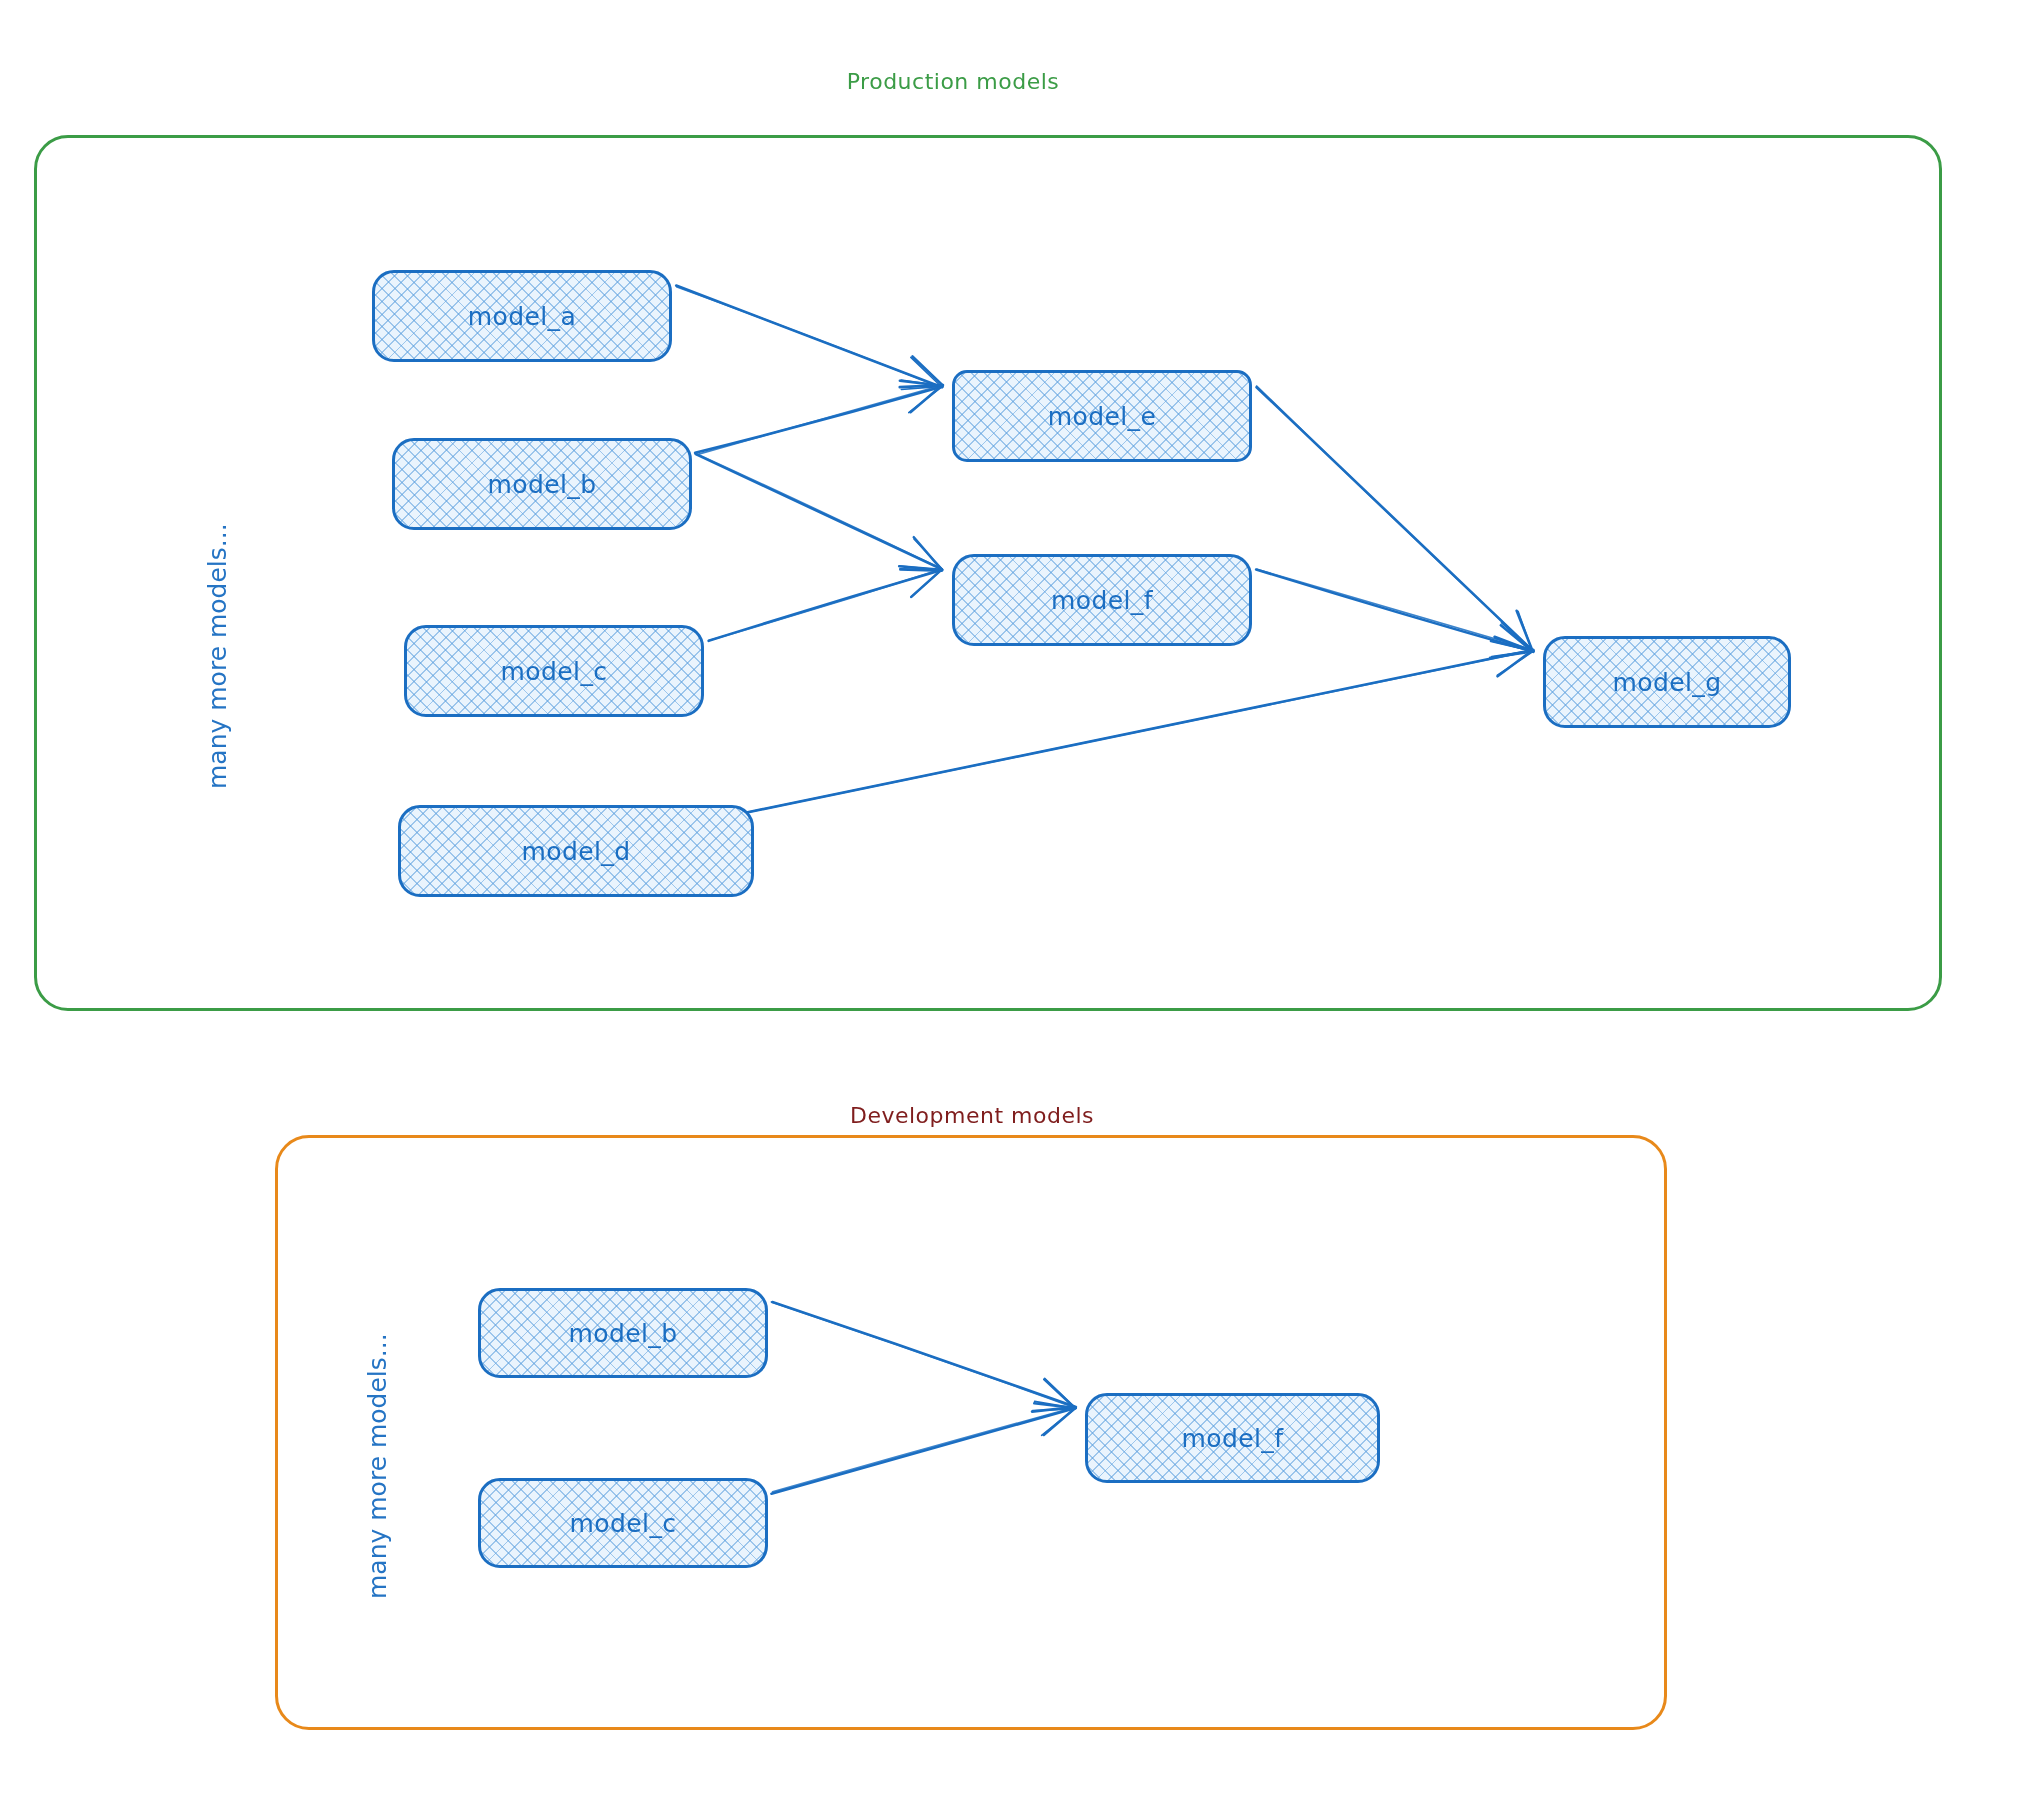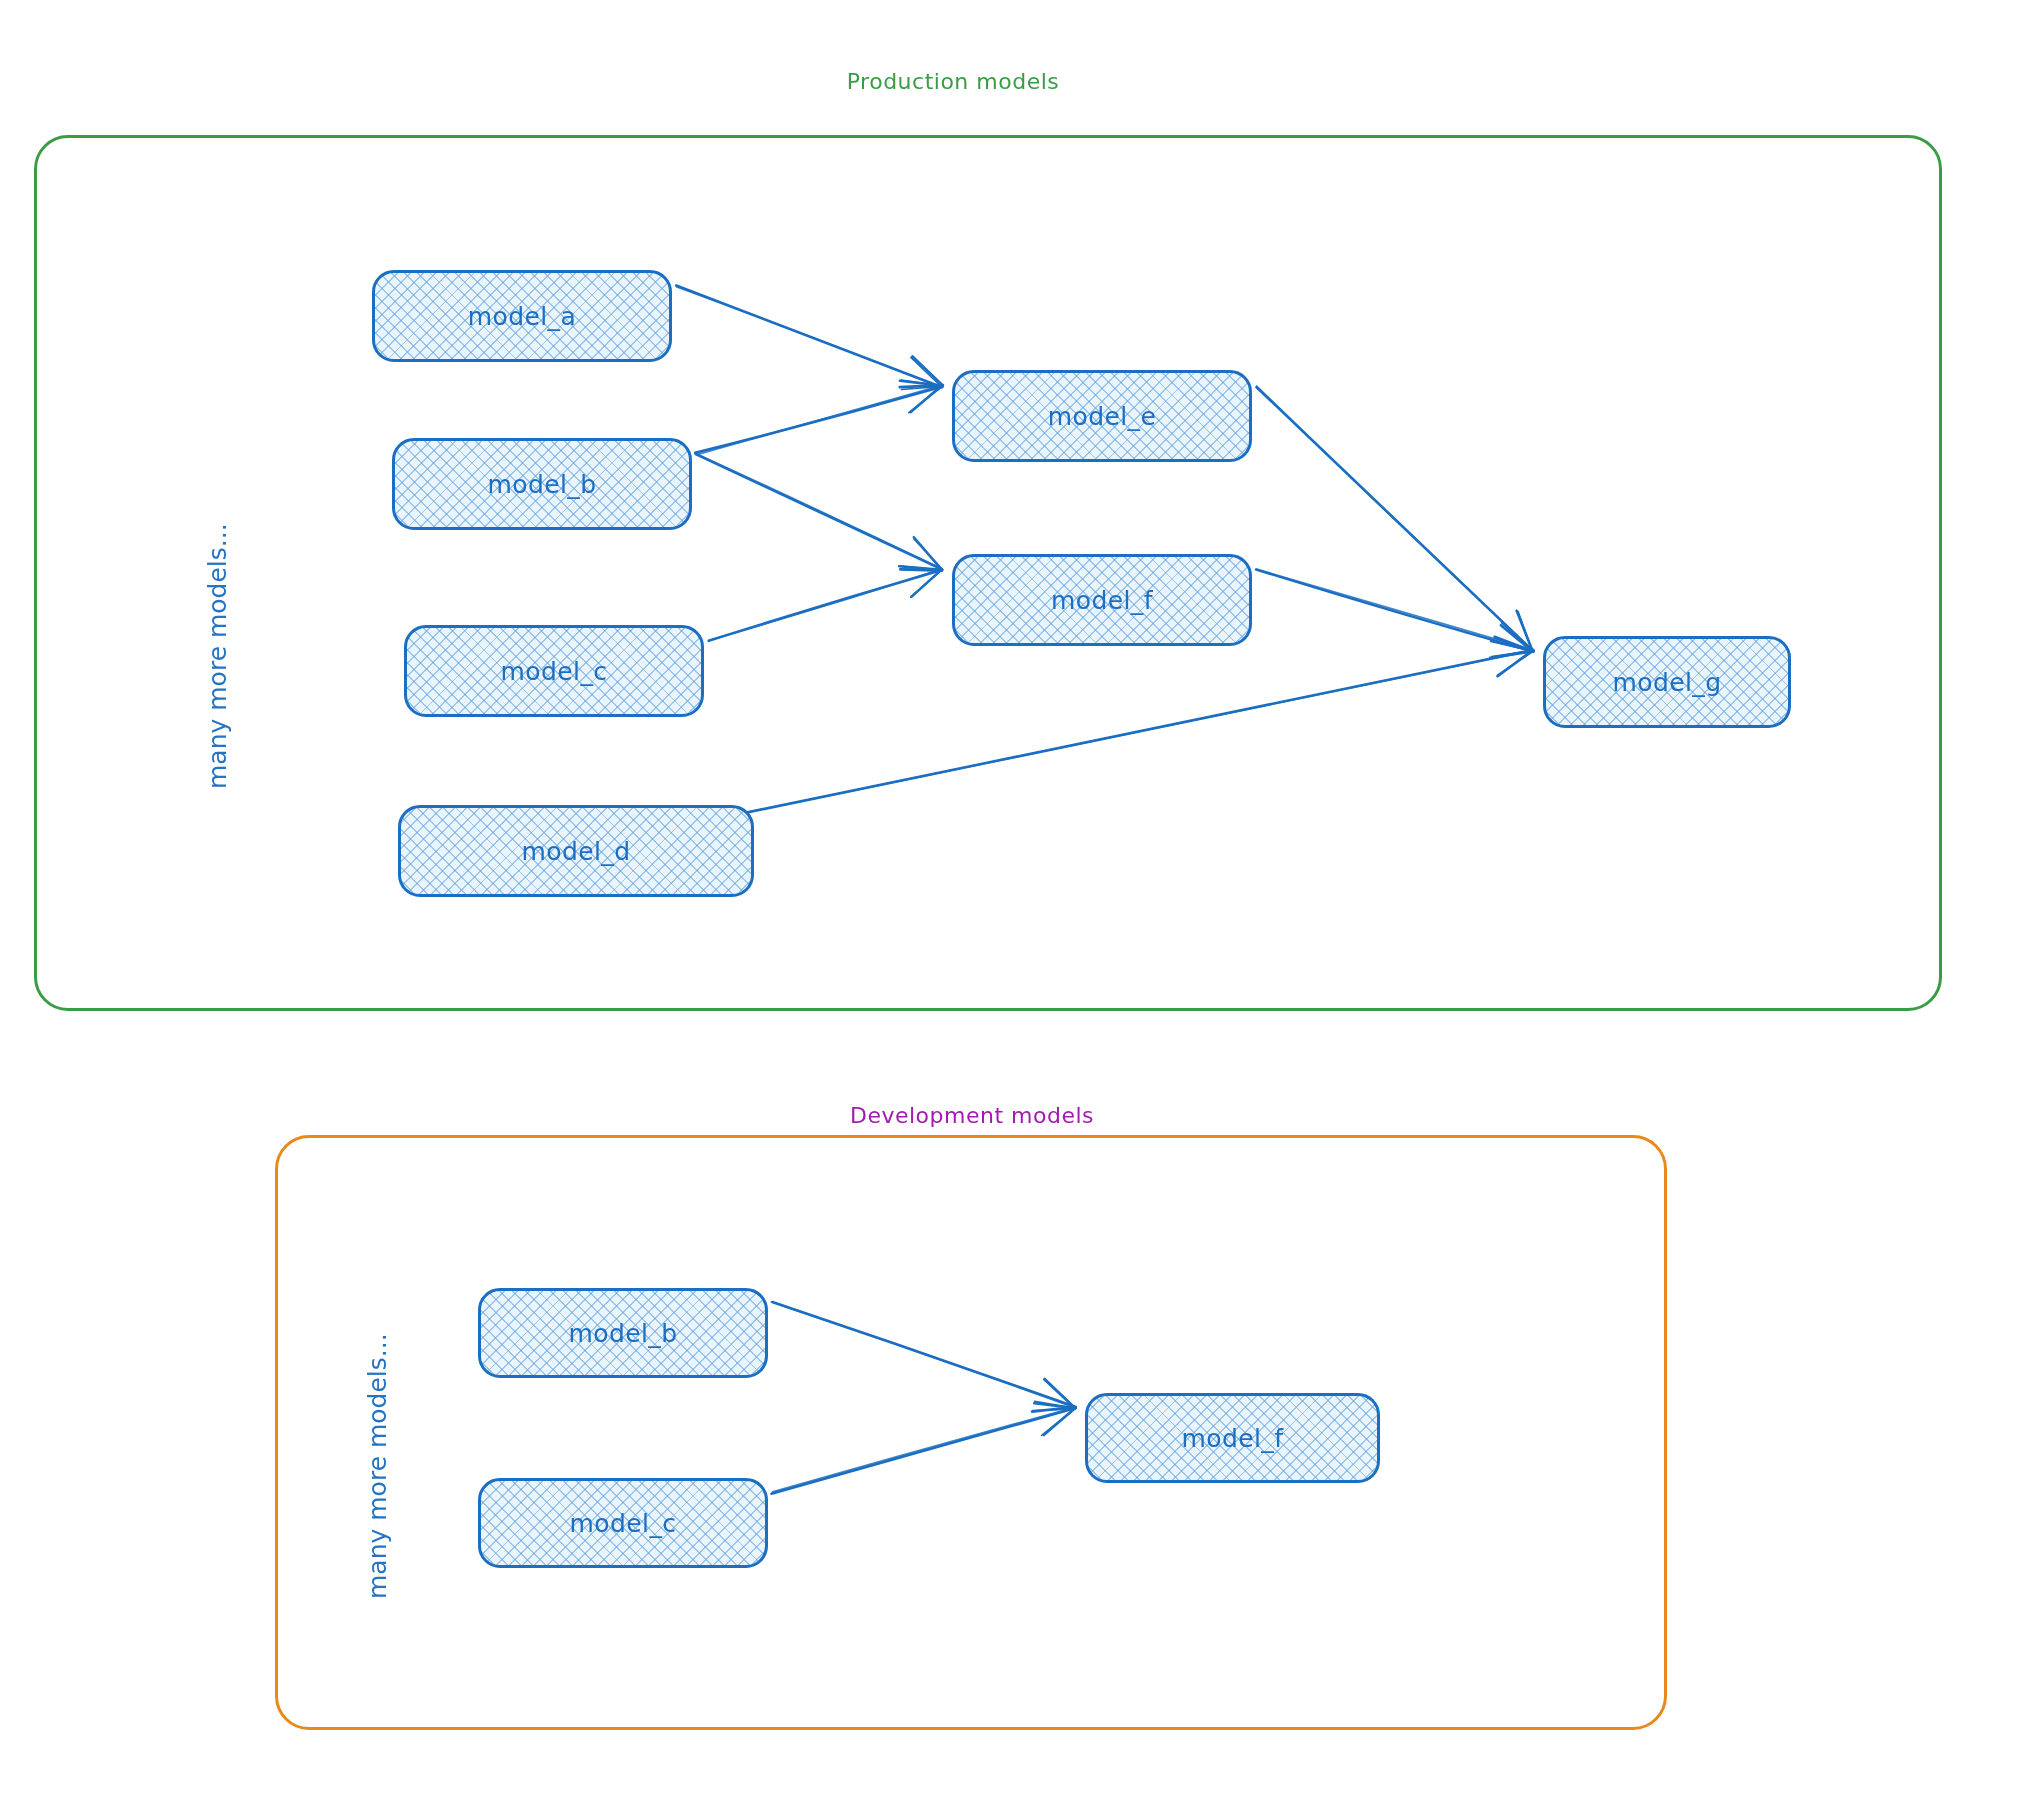--- a/index.html
+++ b/index.html
@@ -175,31 +175,31 @@
       </div>
       <div class="node" style="left: 392px; top: 408px; width: 300px; height: 92px;">
         <span class="node-label">model_b</span>
       </div>
       <div class="node" style="left: 404px; top: 595px; width: 300px; height: 92px;">
         <span class="node-label">model_c</span>
       </div>
       <div class="node" style="left: 398px; top: 775px; width: 356px; height: 92px;">
         <span class="node-label">model_d</span>
       </div>
-      <div class="node" style="left: 952px; top: 340px; width: 300px; height: 92px;">
+      <div class="node" style="left: 952px; top: 340px; width: 300px; height: 92px; border-radius: 15px;">
         <span class="node-label">model_e</span>
       </div>
       <div class="node" style="left: 952px; top: 524px; width: 300px; height: 92px;">
         <span class="node-label">model_f</span>
       </div>
       <div class="node" style="left: 1543px; top: 606px; width: 248px; height: 92px;">
         <span class="node-label">model_g</span>
       </div>
       <div class="group-frame dev" style="left: 275px; top: 1135px; width: 1392px; height: 595px; border-color: rgb(232, 137, 26);"></div>
-      <div class="group-title dev" style="left: 972px; top: 1103px; color: #a21caf;">Development models</div>
+      <div class="group-title dev" style="left: 972px; top: 1103px; color: #7f1d1d;">Development models</div>
       <div class="vtext" style="left: 392px; top: 1570px;">many more models...</div>
       <div class="node" style="left: 478px; top: 1258px; width: 290px; height: 90px;">
         <span class="node-label">model_b</span>
       </div>
       <div class="node" style="left: 478px; top: 1448px; width: 290px; height: 90px;">
         <span class="node-label">model_c</span>
       </div>
       <div class="node" style="left: 1085px; top: 1363px; width: 295px; height: 90px;">
         <span class="node-label">model_f</span>
       </div>

